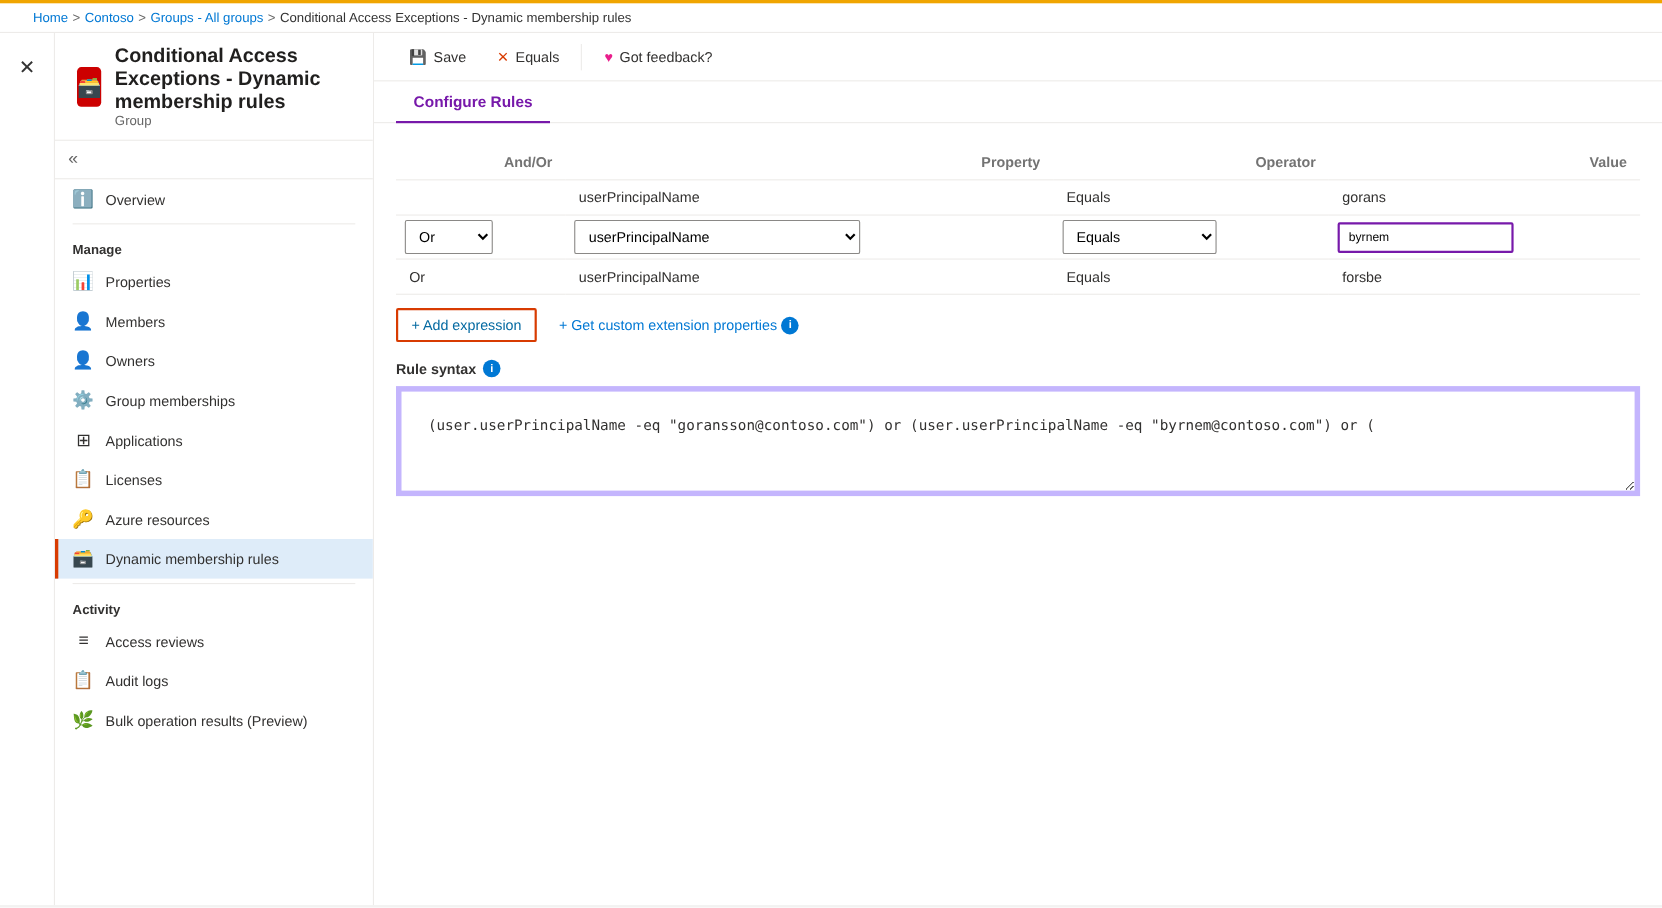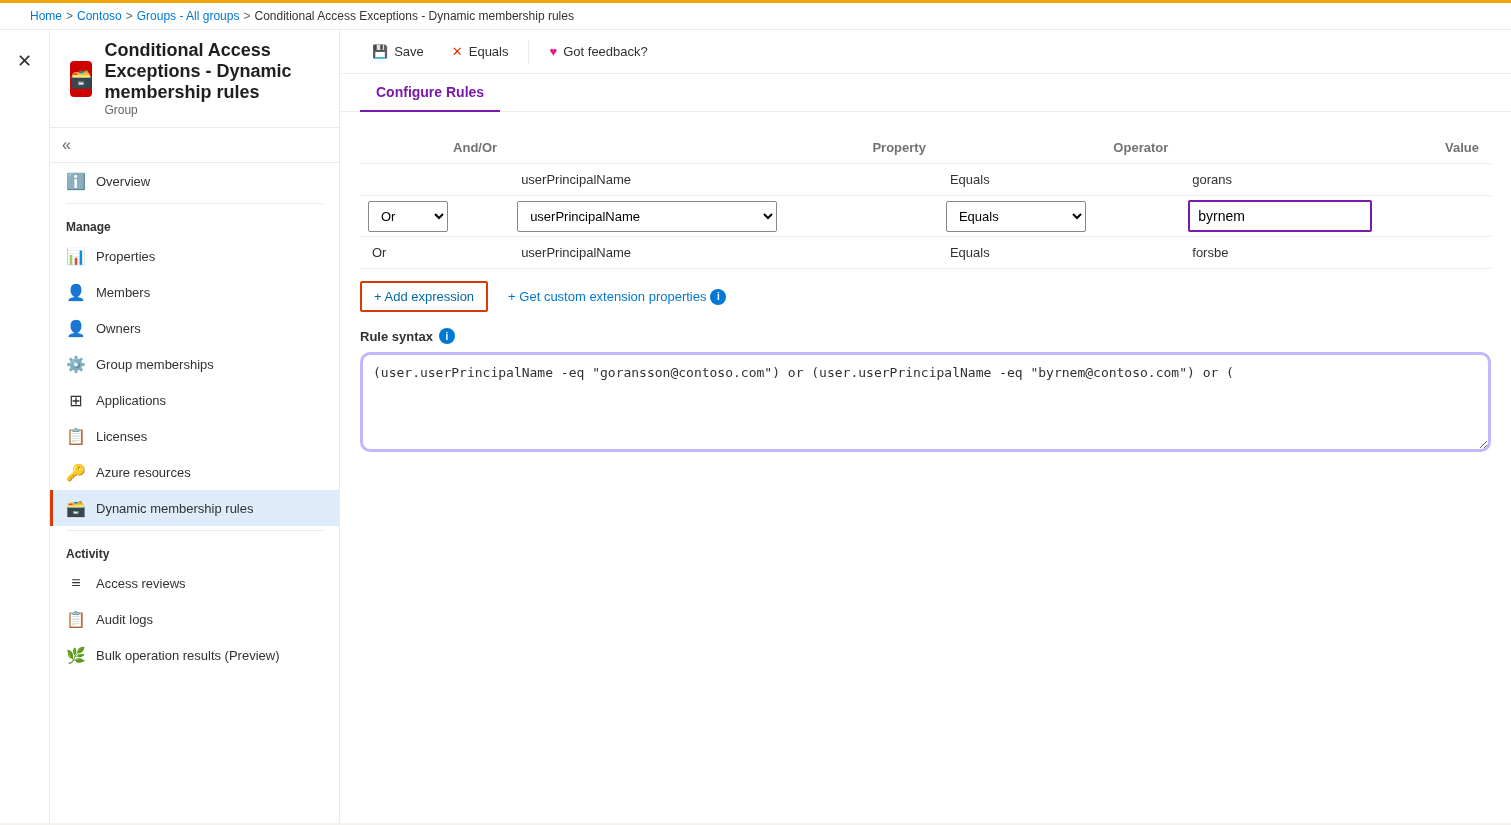--- a/index.html
+++ b/index.html
@@ -211,21 +211,21 @@
       border-radius: 2px;
       font-size: 13px;
       background: #fff;
       cursor: pointer;
       outline: none;
     }
 
     .select-andor { width: 80px; }
     .select-property { width: 260px; }
     .select-operator { width: 140px; }
-    .input-value { width: 184px; padding: 6px 8px; border: 2px solid #7719aa; border-radius: 2px; font-size: 14px; outline: none; }
+    .input-value { width: 160px; padding: 6px 8px; border: 2px solid #7719aa; border-radius: 2px; font-size: 11px; outline: none; }
 
     
     .add-expression-btn {
       display: inline-flex;
       align-items: center;
       gap: 4px;
       padding: 6px 12px;
       color: #0369a1;
       font-size: 13px;
       cursor: pointer;
@@ -253,23 +253,23 @@
       font-weight: 600;
       color: #323130;
       margin-bottom: 8px;
       display: flex;
       align-items: center;
       gap: 6px;
     }
     .rule-syntax-box {
       width: 100%;
       min-height: 100px;
-      border: 3px solid #c4b5fd;
-      border-radius: 10px;
-      padding: 10px;
+      border: 5px solid #c4b5fd;
+      border-radius: 0;
+      padding: 24px;
       font-size: 13px;
       color: #323130;
       resize: vertical;
       font-family: 'Consolas', monospace;
     }
 
     .info-icon {
       display: inline-flex;
       align-items: center;
       justify-content: center;

